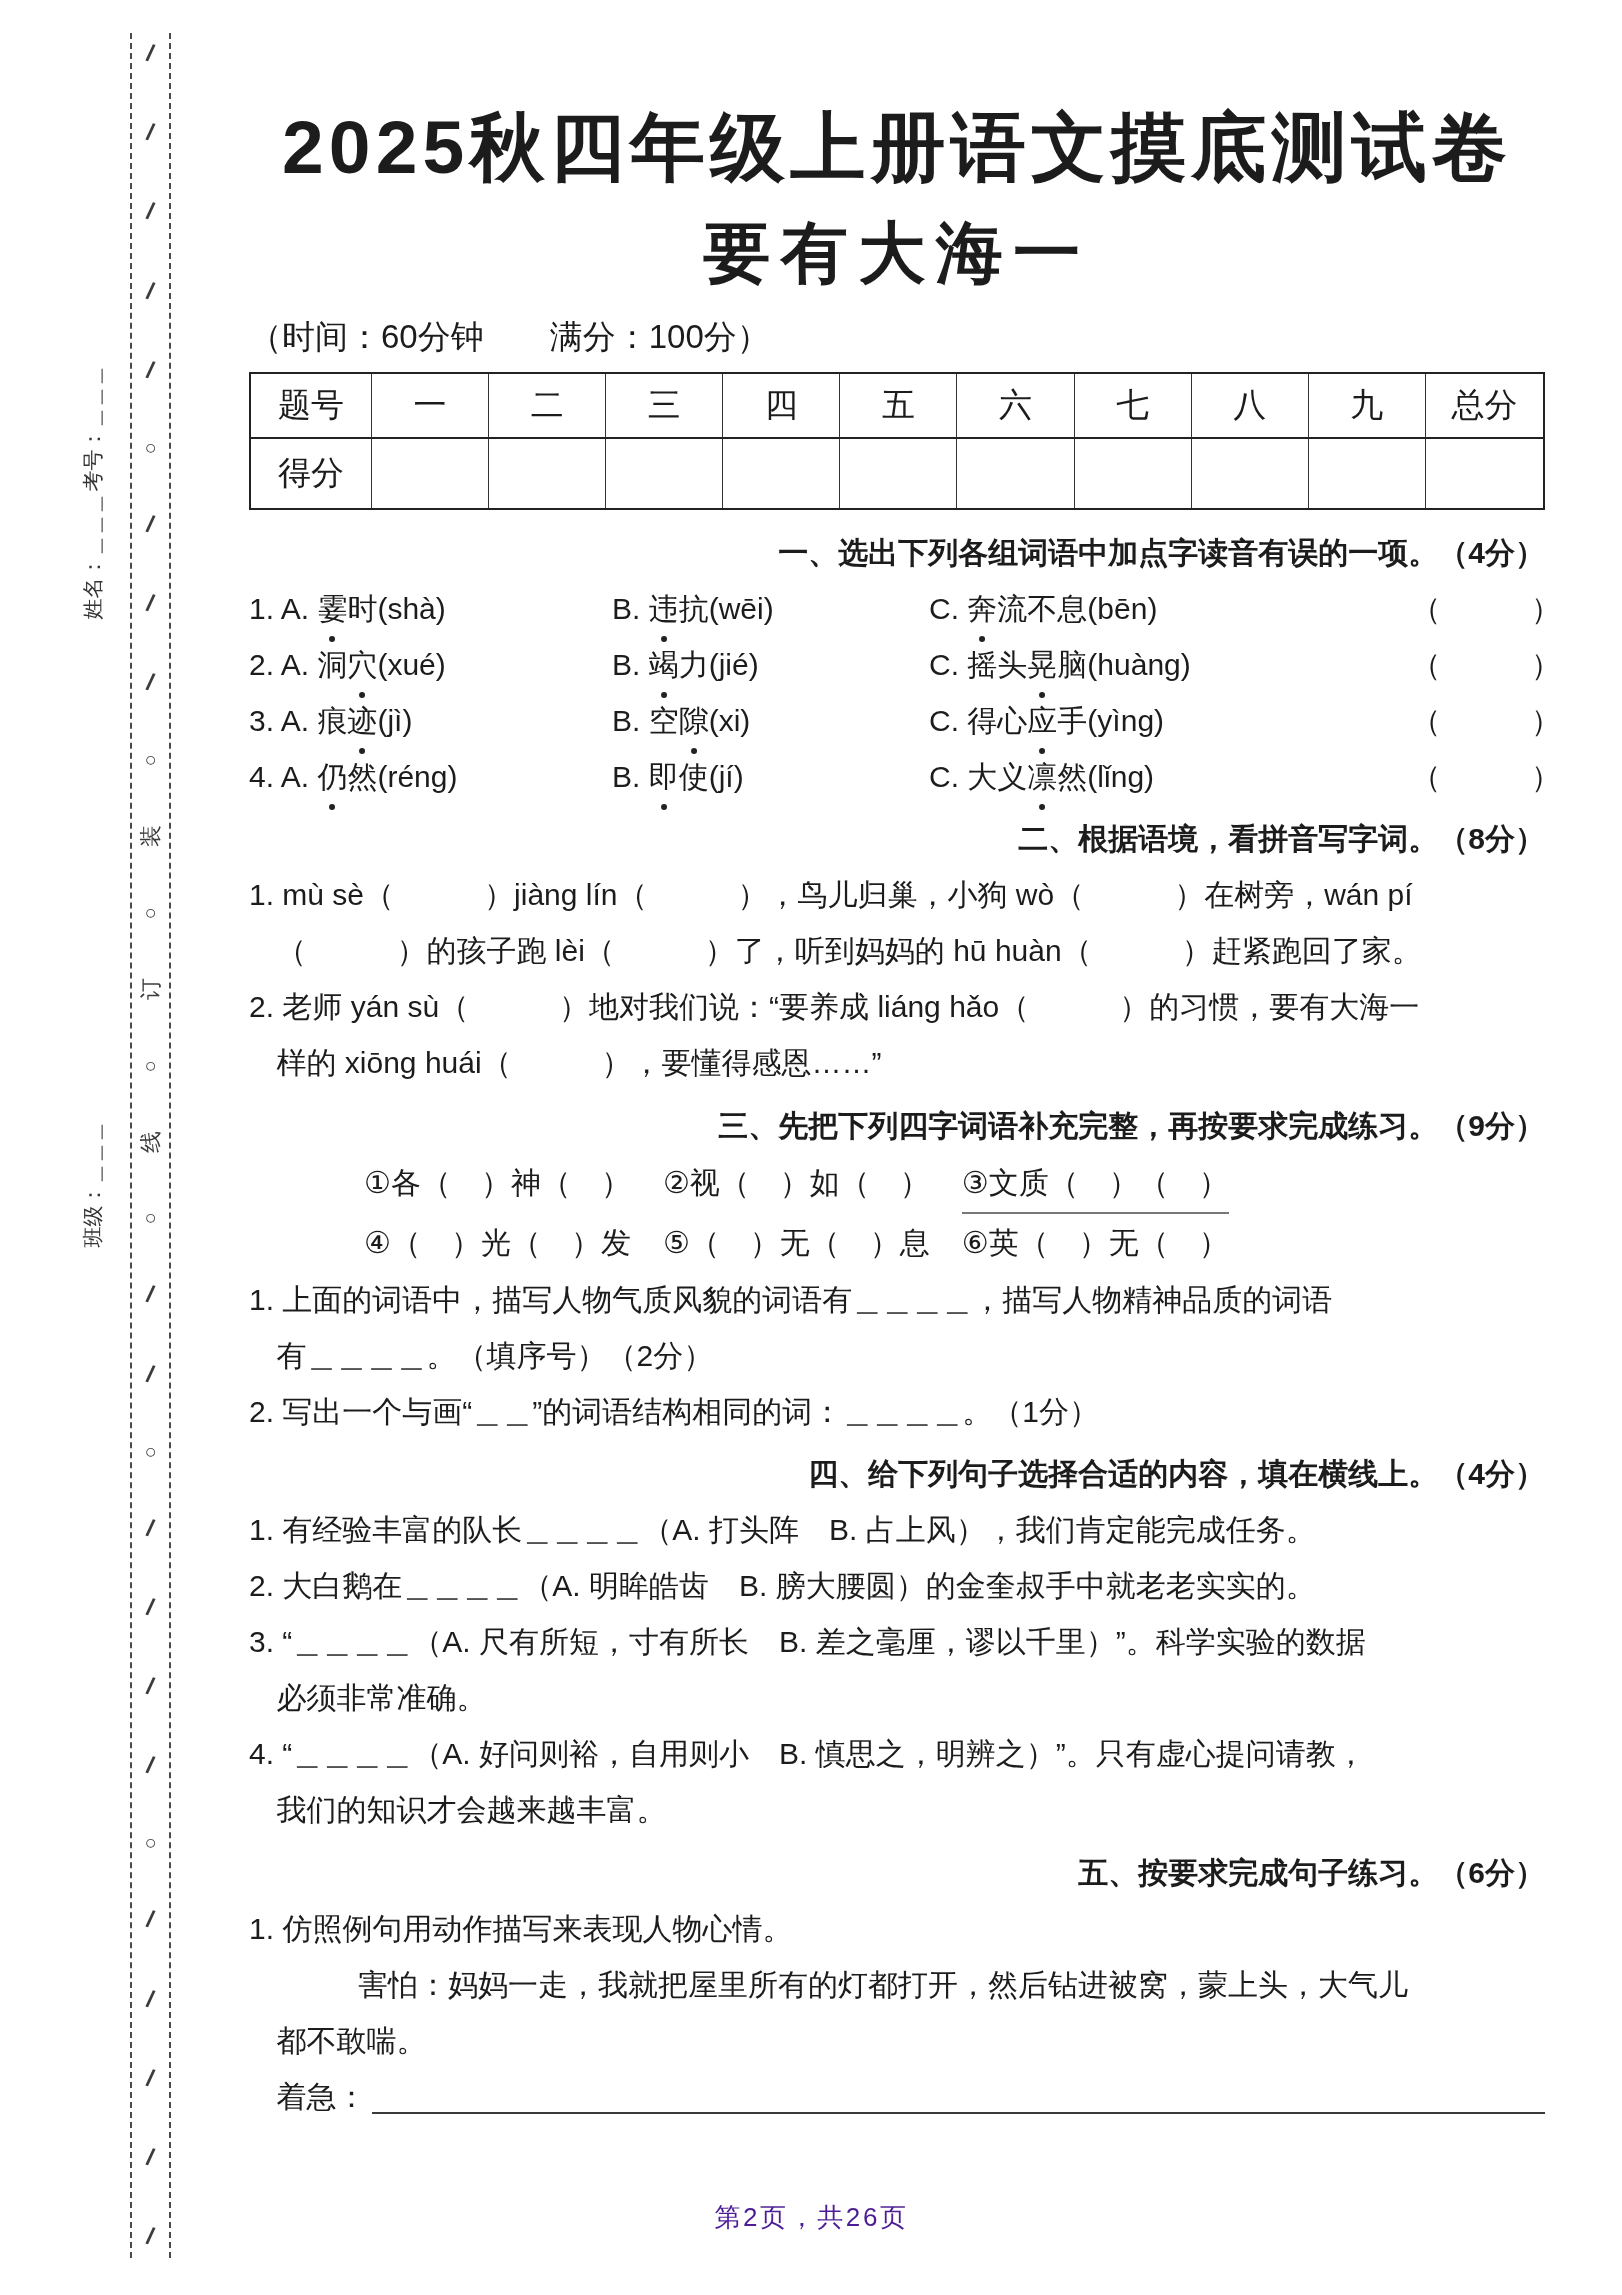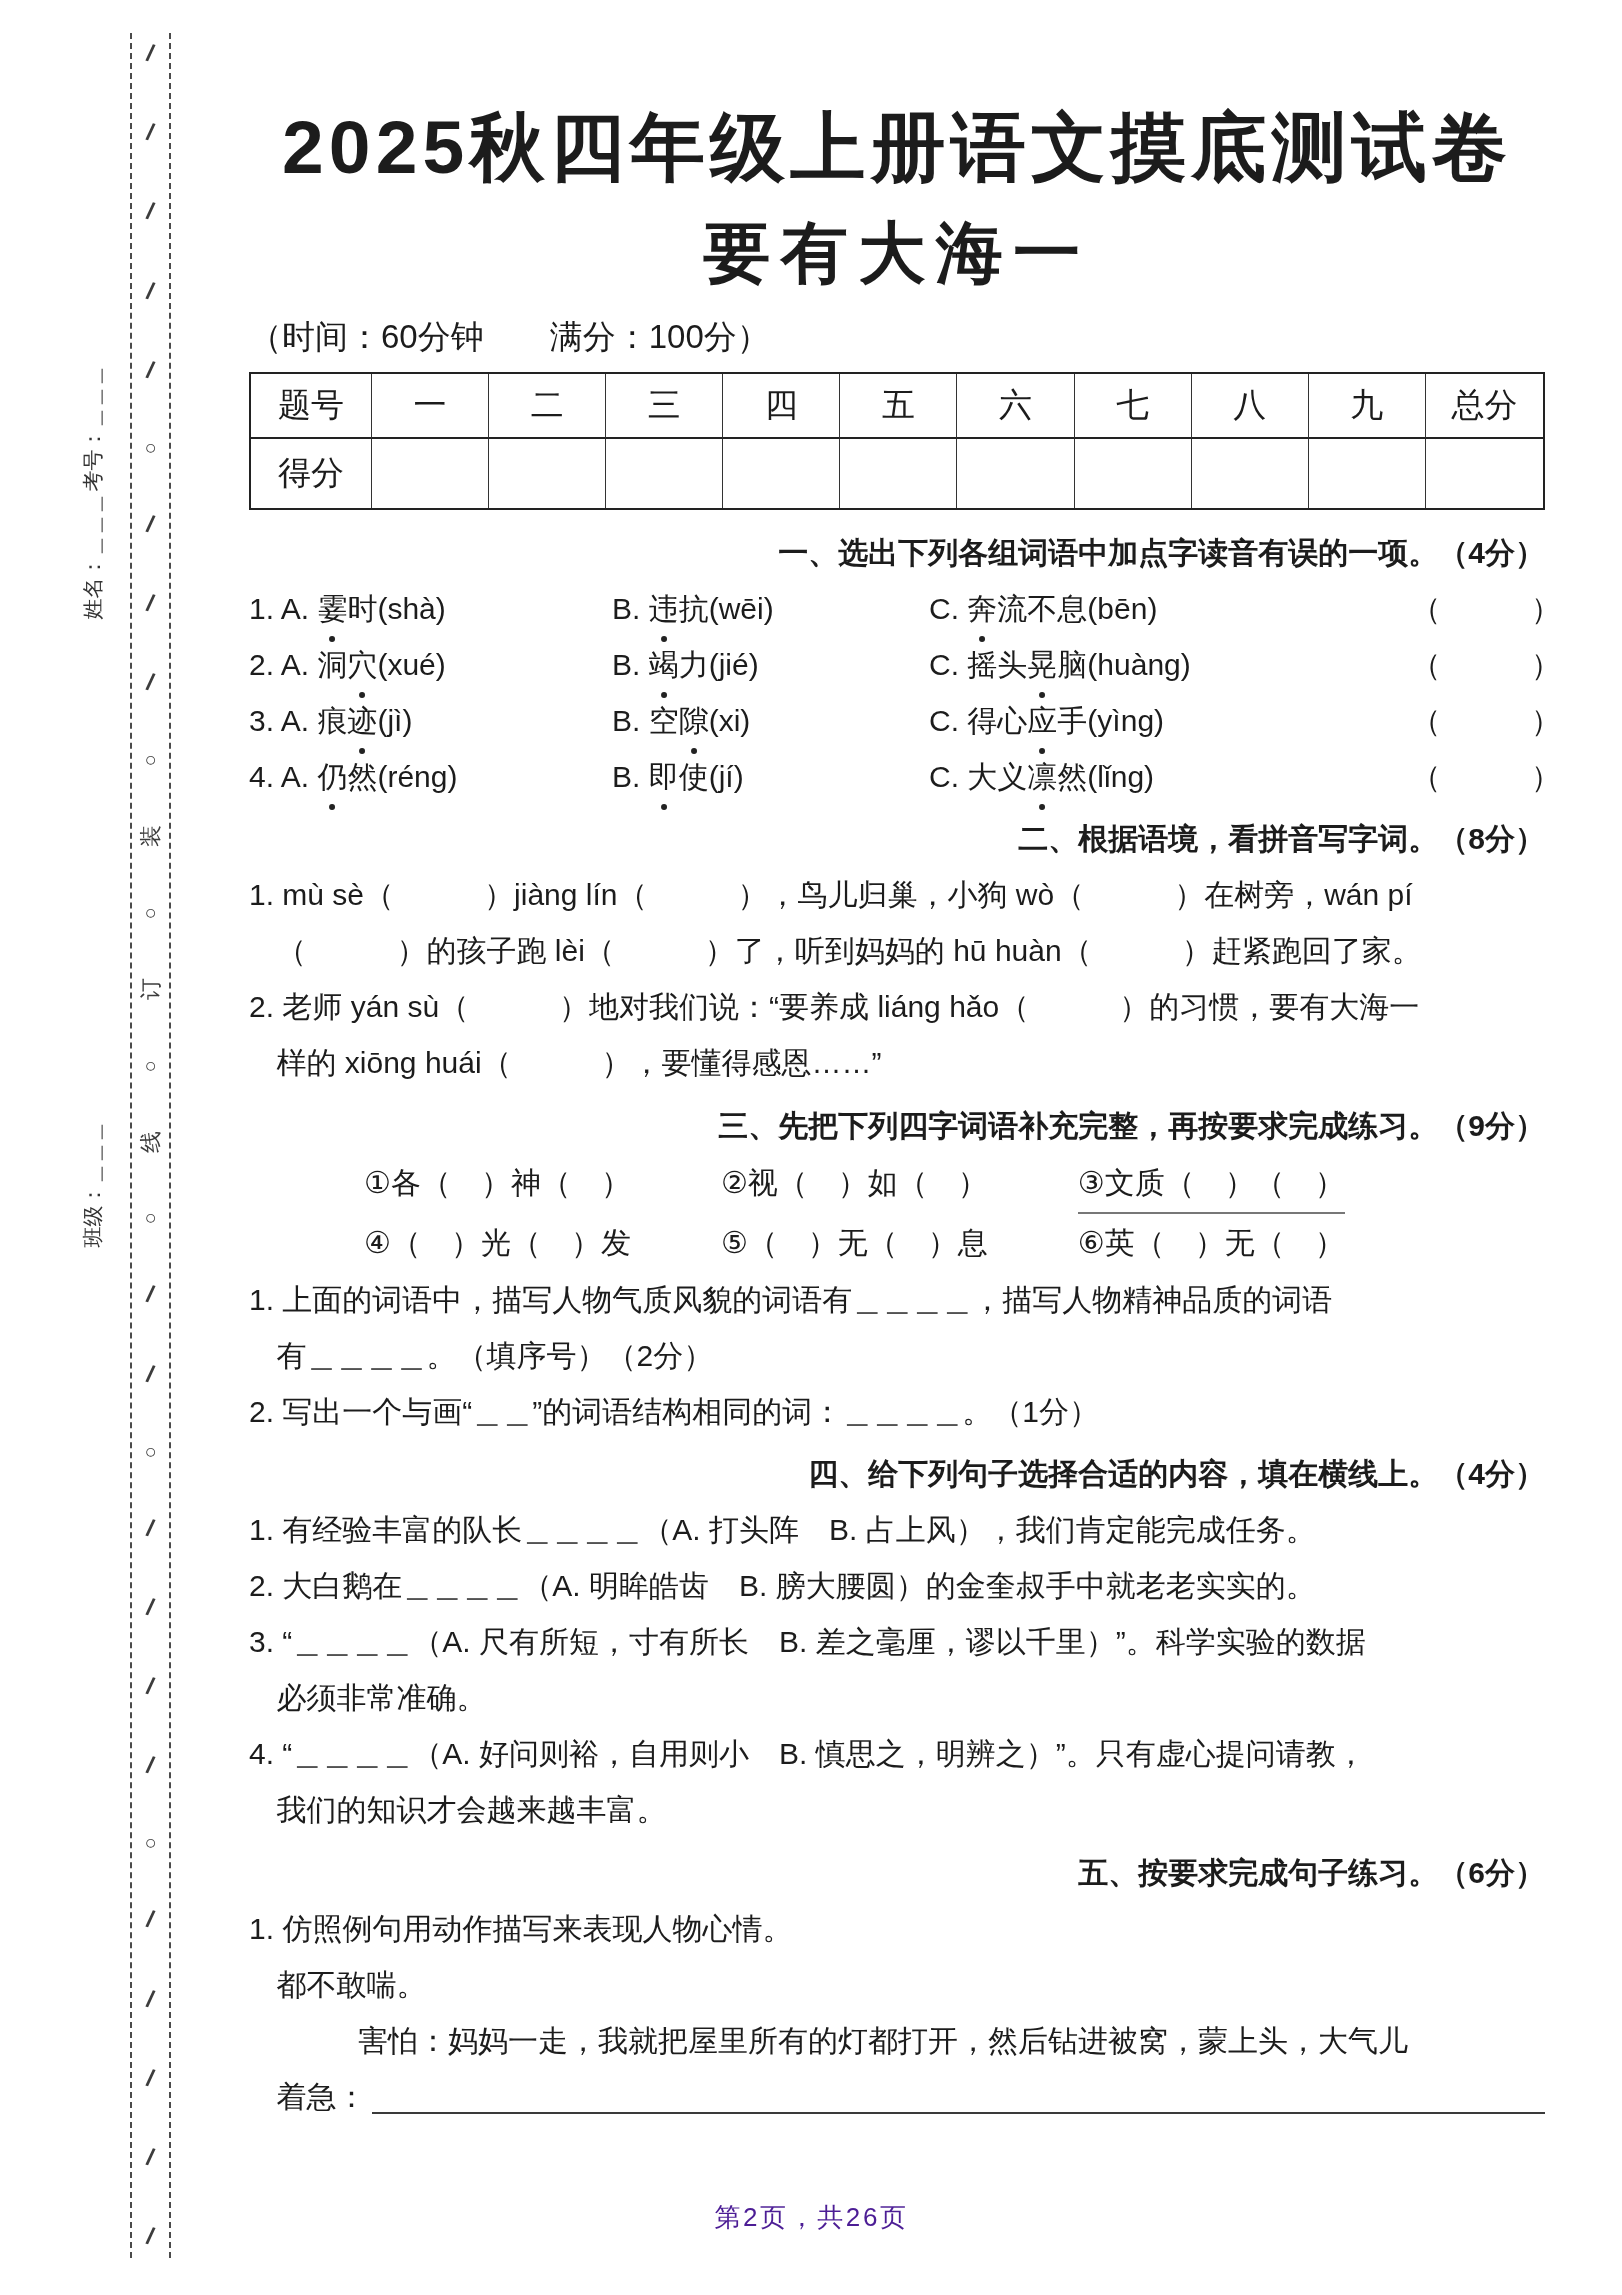--- a/index.html
+++ b/index.html
@@ -81,21 +81,21 @@
   }
   .q-row .bracket{text-align:right;padding-right:3.9px;}
   .dotchar{position:relative;display:inline-block;}
   .dotchar::after{
     content:"";position:absolute;left:50%;bottom:-5.2px;
     width:5.9px;height:5.9px;border-radius:50%;
     background:#222;transform:translateX(-50%);
   }
   
   .words-row{
-    display:flex;gap:90px;padding-left:115px;
+    display:flex;gap:32px;padding-left:115px;
     min-height:58px;line-height:58px;
   }
   .word-item.u{border-bottom:2.6px solid #777;}
   
   .ex1{padding-left:109px;}
   .answer-line{display:flex;align-items:flex-end;padding-left:27.5px;}
   .fill-line{flex:1;border-bottom:2px solid #3a3a3a;margin-bottom:10.5px;margin-left:5.2px;}
   
   .footer{
     position:absolute;left:0;top:2200px;width:1623px;
@@ -238,22 +238,22 @@
         <div class="line"><span>4. </span><span>“＿＿＿＿（A. 好问则裕，自用则小　B. 慎思之，明辨之）”。只有虚心提问请教，</span></div>
         <div class="line cont"><span>我们的知识才会越来越丰富。</span></div>
       </div>
 
     <div class="line sec-h">五、按要求完成句子练习。（6分）</div>
     <div class="line">
       <span>1.</span>
       <span>仿照例句用动作描写来表现人物心情。</span>
     </div>
     <div id="s5example">
+        <div class="line ex1">害怕：妈妈一走，我就把屋里所有的灯都打开，然后钻进被窝，蒙上头，大气儿</div>
         <div class="line cont">都不敢喘。</div>
-        <div class="line ex1">害怕：妈妈一走，我就把屋里所有的灯都打开，然后钻进被窝，蒙上头，大气儿</div>
       </div>
     <div class="line answer-line">
       <span>着急：</span>
       <span class="fill-line"></span>
     </div>
 
   </div>
 
   <div class="footer">第2页，共26页</div>
 

